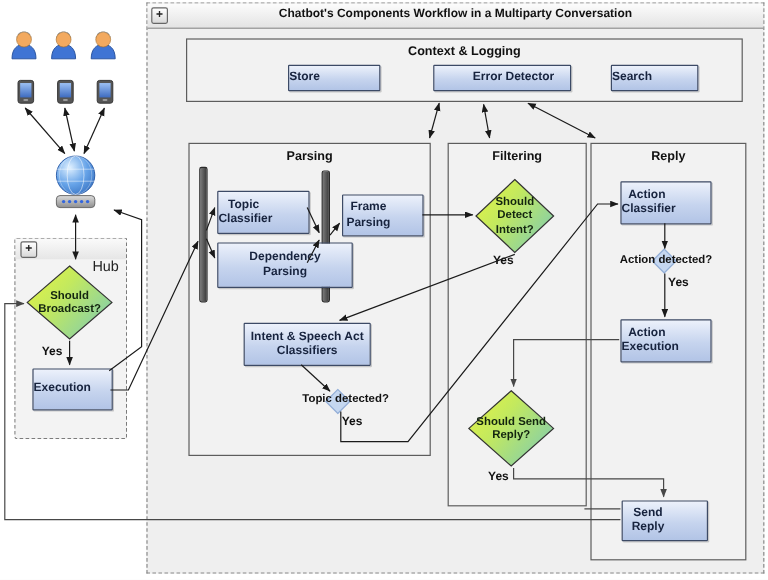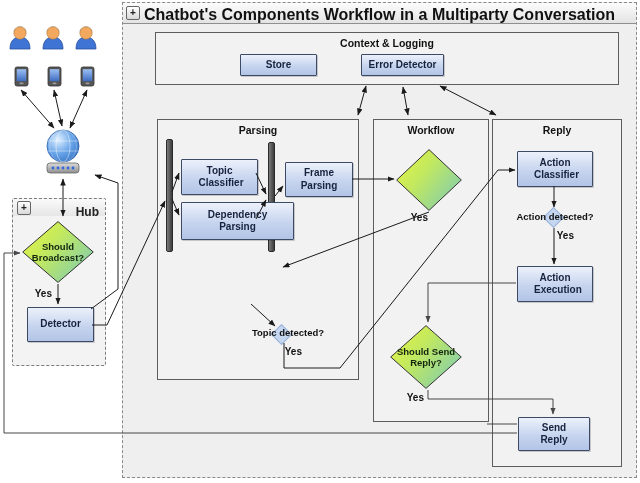--- a/index.html
+++ b/index.html
@@ -3,33 +3,33 @@
 <meta charset="utf-8">
 <style>
   html,body{margin:0;padding:0;background:#ffffff;}
   .stage{position:relative;width:640px;height:483px;background:#ffffff;overflow:hidden;
          font-family:"Liberation Sans","DejaVu Sans",sans-serif;color:#1a1a1a;}
   .outer{position:absolute;left:122px;top:2px;width:513px;height:474px;
          background:#efefef;border:1px dashed #8a8a8a;}
   .titlebar{position:absolute;left:0;top:0;right:0;height:20px;
             background:linear-gradient(#fcfcfc,#e3e3e3);border-bottom:1px solid #8f8f8f;}
   .title{position:absolute;left:0;right:0;top:3px;text-align:center;
-         font-size:16px;font-weight:bold;color:#111;}
+         font-size:10px;font-weight:bold;color:#111;}
   .plusbtn{position:absolute;width:12px;height:12px;border:1px solid #666;border-radius:2px;
            background:linear-gradient(#ffffff,#d9d9d9);font-size:10px;font-weight:bold;
            line-height:11px;text-align:center;color:#222;cursor:pointer;}
   .sec{position:absolute;background:#f2f2f2;border:1px solid #5d5d5d;}
   .seclabel{position:absolute;left:0;right:0;top:4px;text-align:center;
             font-size:10.5px;font-weight:bold;color:#111;}
   .hubbox{position:absolute;left:12px;top:198px;width:92px;height:166px;
           background:#f3f3f3;border:1.5px dashed #7b7b7b;border-radius:2px;}
   .hubhead{position:absolute;left:0;right:0;top:0;height:17px;
            background:linear-gradient(#fafafa,#e6e6e6);}
-  .hublabel{position:absolute;right:6px;top:6px;font-size:12px;font-weight:bold;color:#222;}
-  .node{position:absolute;display:flex;align-items:center;justify-content:center;
+  .hublabel{position:absolute;right:6px;top:16px;font-size:12px;font-weight:normal;color:#222;}
+  .node{position:absolute;display:flex;align-items:center;
         text-align:center;font-size:10px;font-weight:bold;color:#17233e;
         background:linear-gradient(#ecf1fb,#c6d4ee 55%,#b2c4e6);
         border:1px solid #3c4a66;border-radius:1px;box-shadow:1px 1px 0 rgba(0,0,0,0.18);
         line-height:1.25;cursor:pointer;}
   .node span{display:block;}
   .w42 span{max-width:42px;}
   .bar{position:absolute;width:5px;background:linear-gradient(90deg,#7a7a7a,#3d3d3d);
        border:1px solid #2a2a2a;border-radius:2px;}
   .diamond{position:absolute;cursor:pointer;}
   .diamond svg{position:absolute;left:0;top:0;width:100%;height:100%;overflow:visible;}
@@ -133,29 +133,32 @@
       <div class="title">Chatbot's Components Workflow in a Multiparty Conversation</div>
     </div>
   </div>
 
   <div class="sec" style="left:155px;top:32px;width:462px;height:51px;">
     <div class="seclabel">Context &amp; Logging</div>
   </div>
   <div class="node" style="left:240px;top:54px;width:75px;height:20px;">
       <span>Store</span>
     </div>
-  <div class="node" style="left:361px;top:54px;width:81px;height:20px;">
+  <div class="node" style="left:361px;top:54px;width:81px;height:20px;padding-left:32px;">
       <span>Error Detector</span>
+    </div>
+  <div class="node" style="left:509px;top:54px;width:71px;height:20px;">
+      <span>Search</span>
     </div>
 
   <div class="sec" style="left:157px;top:119px;width:200px;height:259px;">
     <div class="seclabel">Parsing</div>
   </div>
   <div class="sec" style="left:373px;top:119px;width:114px;height:301px;">
-    <div class="seclabel">Workflow</div>
+    <div class="seclabel">Filtering</div>
   </div>
   <div class="sec" style="left:492px;top:119px;width:128px;height:346px;">
     <div class="seclabel">Reply</div>
   </div>
 
   <div class="hubbox">
     <div class="hubhead">
       <div class="plusbtn" style="left:4px;top:2px;">+</div>
       <div class="hublabel">Hub</div>
     </div>
@@ -166,43 +169,47 @@
 
   <div class="node w42" style="left:181px;top:159px;width:75px;height:34px;">
       <span>Topic Classifier</span>
     </div>
   <div class="node" style="left:181px;top:202px;width:75px;height:36px;padding:0 18px;">
       <span>Dependency Parsing</span>
     </div>
   <div class="node w42" style="left:285px;top:162px;width:66px;height:33px;">
       <span>Frame Parsing</span>
     </div>
+  <div class="node" style="left:203px;top:269px;width:100px;height:34px;padding:0 2px;">
+      <span>Intent &amp; Speech Act Classifiers</span>
+    </div>
   <div class="node w42" style="left:517px;top:151px;width:74px;height:34px;">
       <span>Action Classifier</span>
     </div>
   <div class="node w42" style="left:517px;top:266px;width:74px;height:34px;">
       <span>Action Execution</span>
     </div>
   <div class="node w42" style="left:518px;top:417px;width:70px;height:32px;">
       <span>Send Reply</span>
     </div>
   <div class="node" style="left:27px;top:307px;width:65px;height:33px;">
-      <span>Detector</span>
+      <span>Execution</span>
     </div>
 
   <div class="diamond" style="left:22px;top:221px;width:72px;height:62px;">
     <svg viewBox="0 0 100 100" preserveAspectRatio="none">
         <polygon points="50,1 99,50 50,99 1,50" fill="url(#dg)" stroke="#333" vector-effect="non-scaling-stroke"></polygon>
       </svg>
     <span>Should Broadcast?</span>
   </div>
   <div class="diamond" style="left:396px;top:149px;width:66px;height:62px;">
     <svg viewBox="0 0 100 100" preserveAspectRatio="none">
         <polygon points="50,1 99,50 50,99 1,50" fill="url(#dg)" stroke="#333" vector-effect="non-scaling-stroke"></polygon>
       </svg>
+    <span>Should Detect Intent?</span>
   </div>
   <div class="diamond" style="left:390px;top:325px;width:72px;height:64px;">
     <svg viewBox="0 0 100 100" preserveAspectRatio="none">
         <polygon points="50,1 99,50 50,99 1,50" fill="url(#dg)" stroke="#333" vector-effect="non-scaling-stroke"></polygon>
       </svg>
     <span>Should Send Reply?</span>
   </div>
 
   <div class="sdiamond" style="left:274px;top:327px;"></div>
   <div class="flabel" style="left:246px;top:327px;width:84px;">Topic detected?</div>

